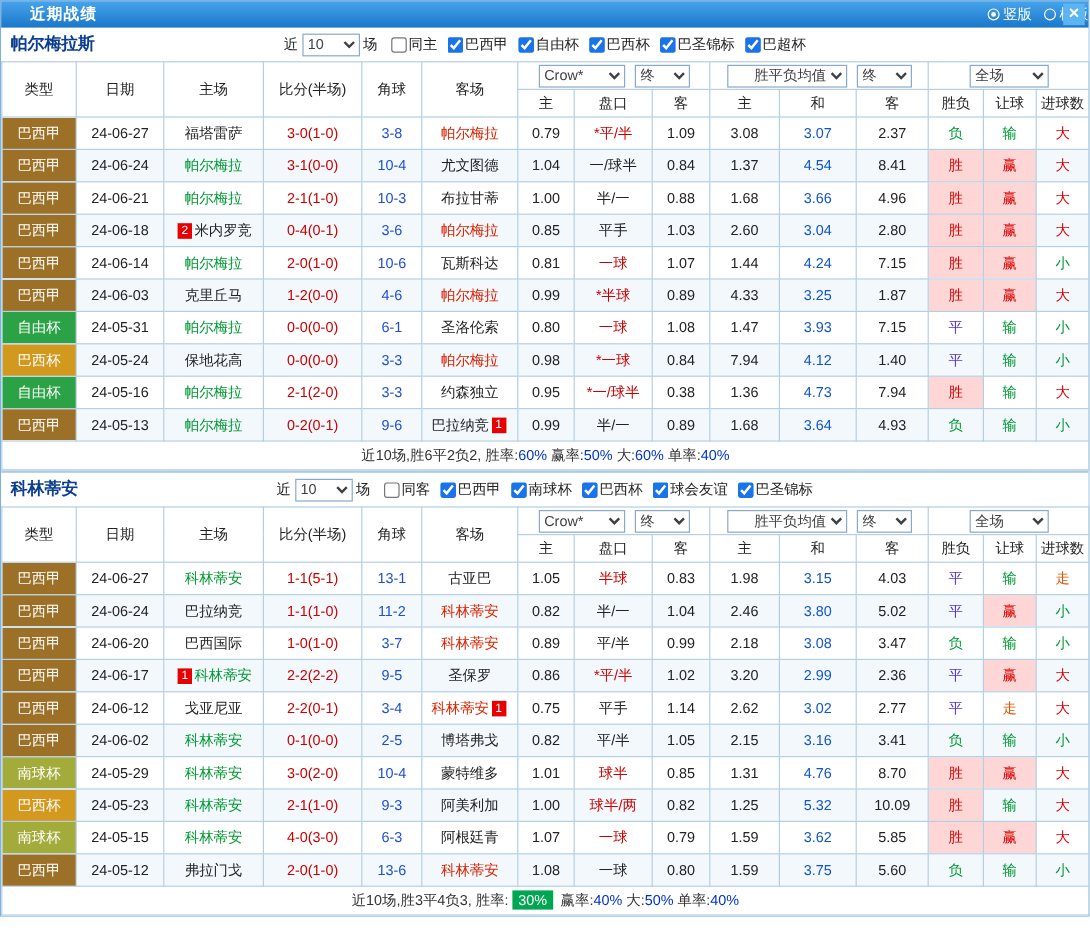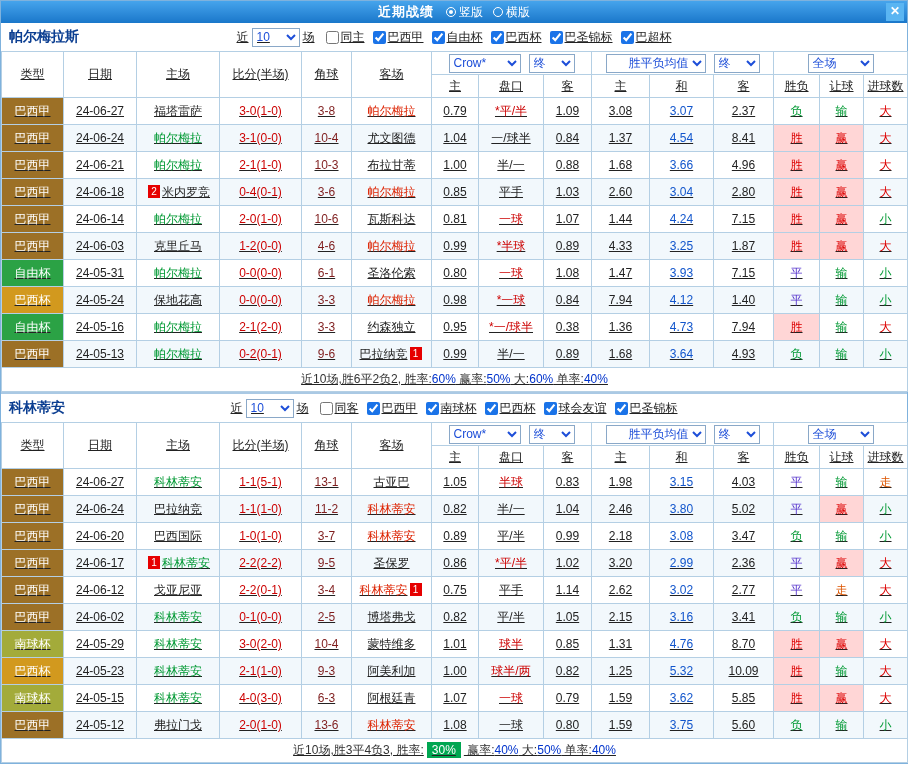--- a/index.html
+++ b/index.html
@@ -13,51 +13,52 @@
   .window { width: 908px; border: 1px solid #7fb2dd; }
 
   
   .titlebar {
     position: relative;
     height: 22px;
     background: linear-gradient(#46a4ec, #1a77ca);
     color: #fff;
     display: flex;
     align-items: center;
-    justify-content: center;
+    justify-content: space-between;
     gap: 12px;
+    padding-left: 24px;
   }
   .titlebar .title { font-weight: bold; font-size: 13px; letter-spacing: 1px; }
   .radios { display: inline-flex; gap: 10px; align-items: center; }
   .radio-opt { display: inline-flex; align-items: center; gap: 3px; cursor: pointer; }
   .radio-circle {
     width: 10px; height: 10px; border: 1px solid #fff; border-radius: 50%;
     display: inline-block; position: relative;
   }
   .radio-circle.sel::after {
     content: ""; position: absolute; left: 2px; top: 2px; right: 2px; bottom: 2px;
     background: #fff; border-radius: 50%;
   }
   .close-btn {
     position: absolute; right: 3px; top: 2px;
     width: 18px; height: 18px; line-height: 17px;
     background: #5ab5f2; color: #fff; text-align: center;
     font-weight: bold; font-size: 12px; cursor: pointer;
   }
 
   
-  .section { background: #fff; text-decoration: underline; }
+  .section { background: #fff; }
   .section + .section { border-top: 2px solid #aac9e4; }
   .section-header { position: relative; height: 28px; display: flex; align-items: center; }
   .team-name { position: absolute; left: 8px; color: #0b3e91; font-weight: bold; font-size: 14px; }
   .filter { margin: 0 auto; display: flex; align-items: center; gap: 3px; color: #222; }
   select {
     font-family: "Liberation Sans", sans-serif;
     font-size: 12px; height: 19px;
-    border: 1px solid #8aa8c8; background: #fff; color: #1d4ed8;
+    border: 1px solid #8aa8c8; background: #fff; color: #404040;
   }
   .sel-games { width: 48px; }
   .sel-source { width: 72px; }
   .sel-time { width: 46px; }
   .sel-eu { width: 100px; text-align: right; }
   .sel-scope { width: 66px; }
   .checkboxes { display: inline-flex; align-items: center; }
   .cb { display: inline-flex; align-items: center; margin-left: 8px; cursor: pointer; }
   .cb input { width: 13px; height: 13px; margin-right: 2px; accent-color: #1a73e8; }
 
@@ -67,21 +68,21 @@
     border: 1px solid #b4cfe4;
     text-align: center; padding: 0;
     overflow: hidden; white-space: nowrap;
   }
   thead th { font-weight: normal; color: #222; height: 23px; background: #fff; }
   thead .dd-cell select { margin: 0 4px; }
   tbody td { height: 27px; }
   tbody tr:nth-child(even) td { background: #f2f8fc; }
   .td-type { color: #fff; }
   .td-score { color: #cc0000; }
-  .td-corner { color: #7f1d1d; }
+  .td-corner { color: #1d4ed8; }
   .td-draw { color: #1155cc; }
   .hcp-red { color: #cc0000; }
   .focal-home { color: #009933; }
   .focal-away { color: #dd2200; }
   .rc {
     display: inline-block; min-width: 12px; height: 13px; line-height: 13px;
     background: #e60000; color: #fff; font-size: 10px; padding: 0 1px;
     margin: 0 2px; vertical-align: 1px;
   }
   .r-win   { color: #dd0000; background: #ffd6d6 !important; }

